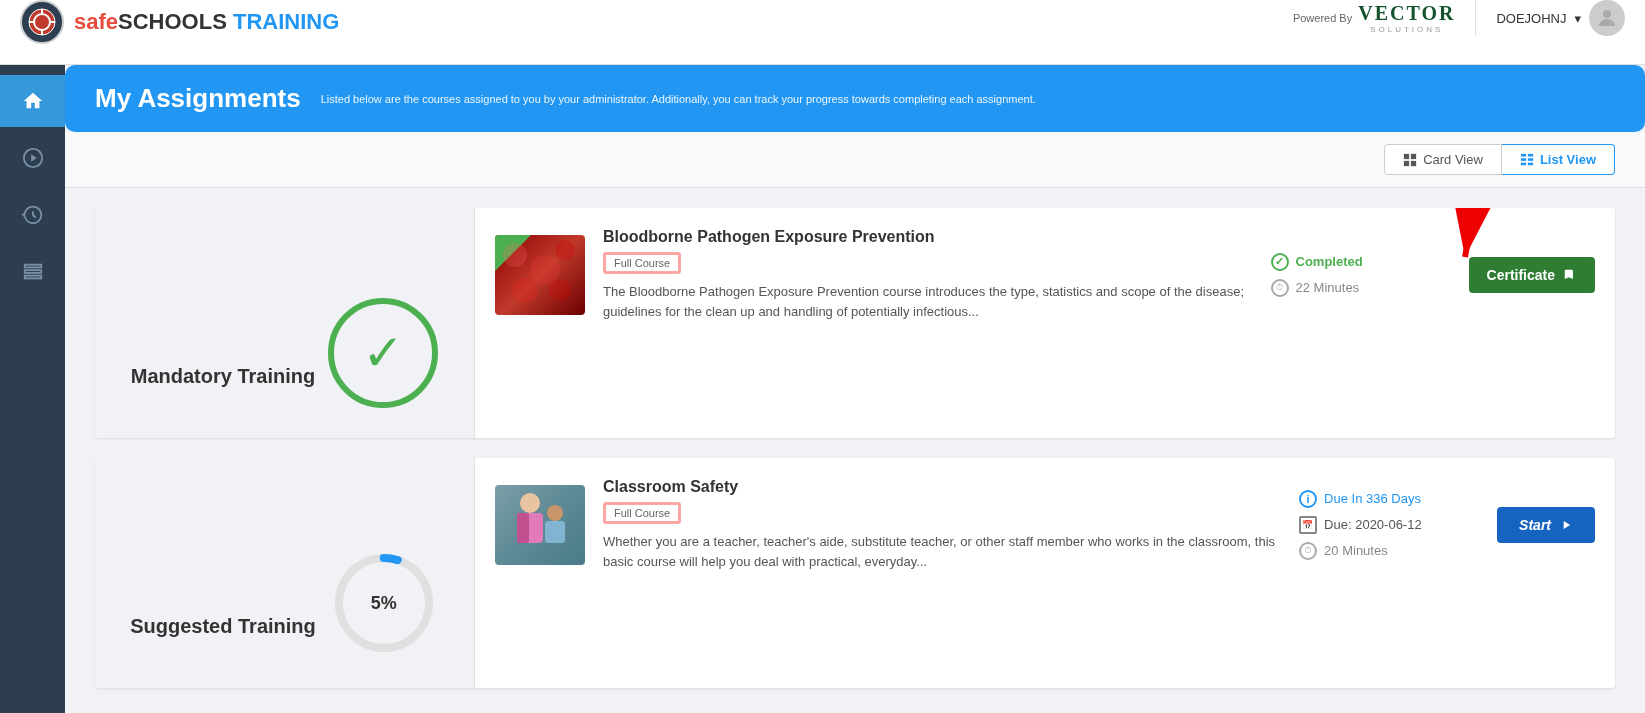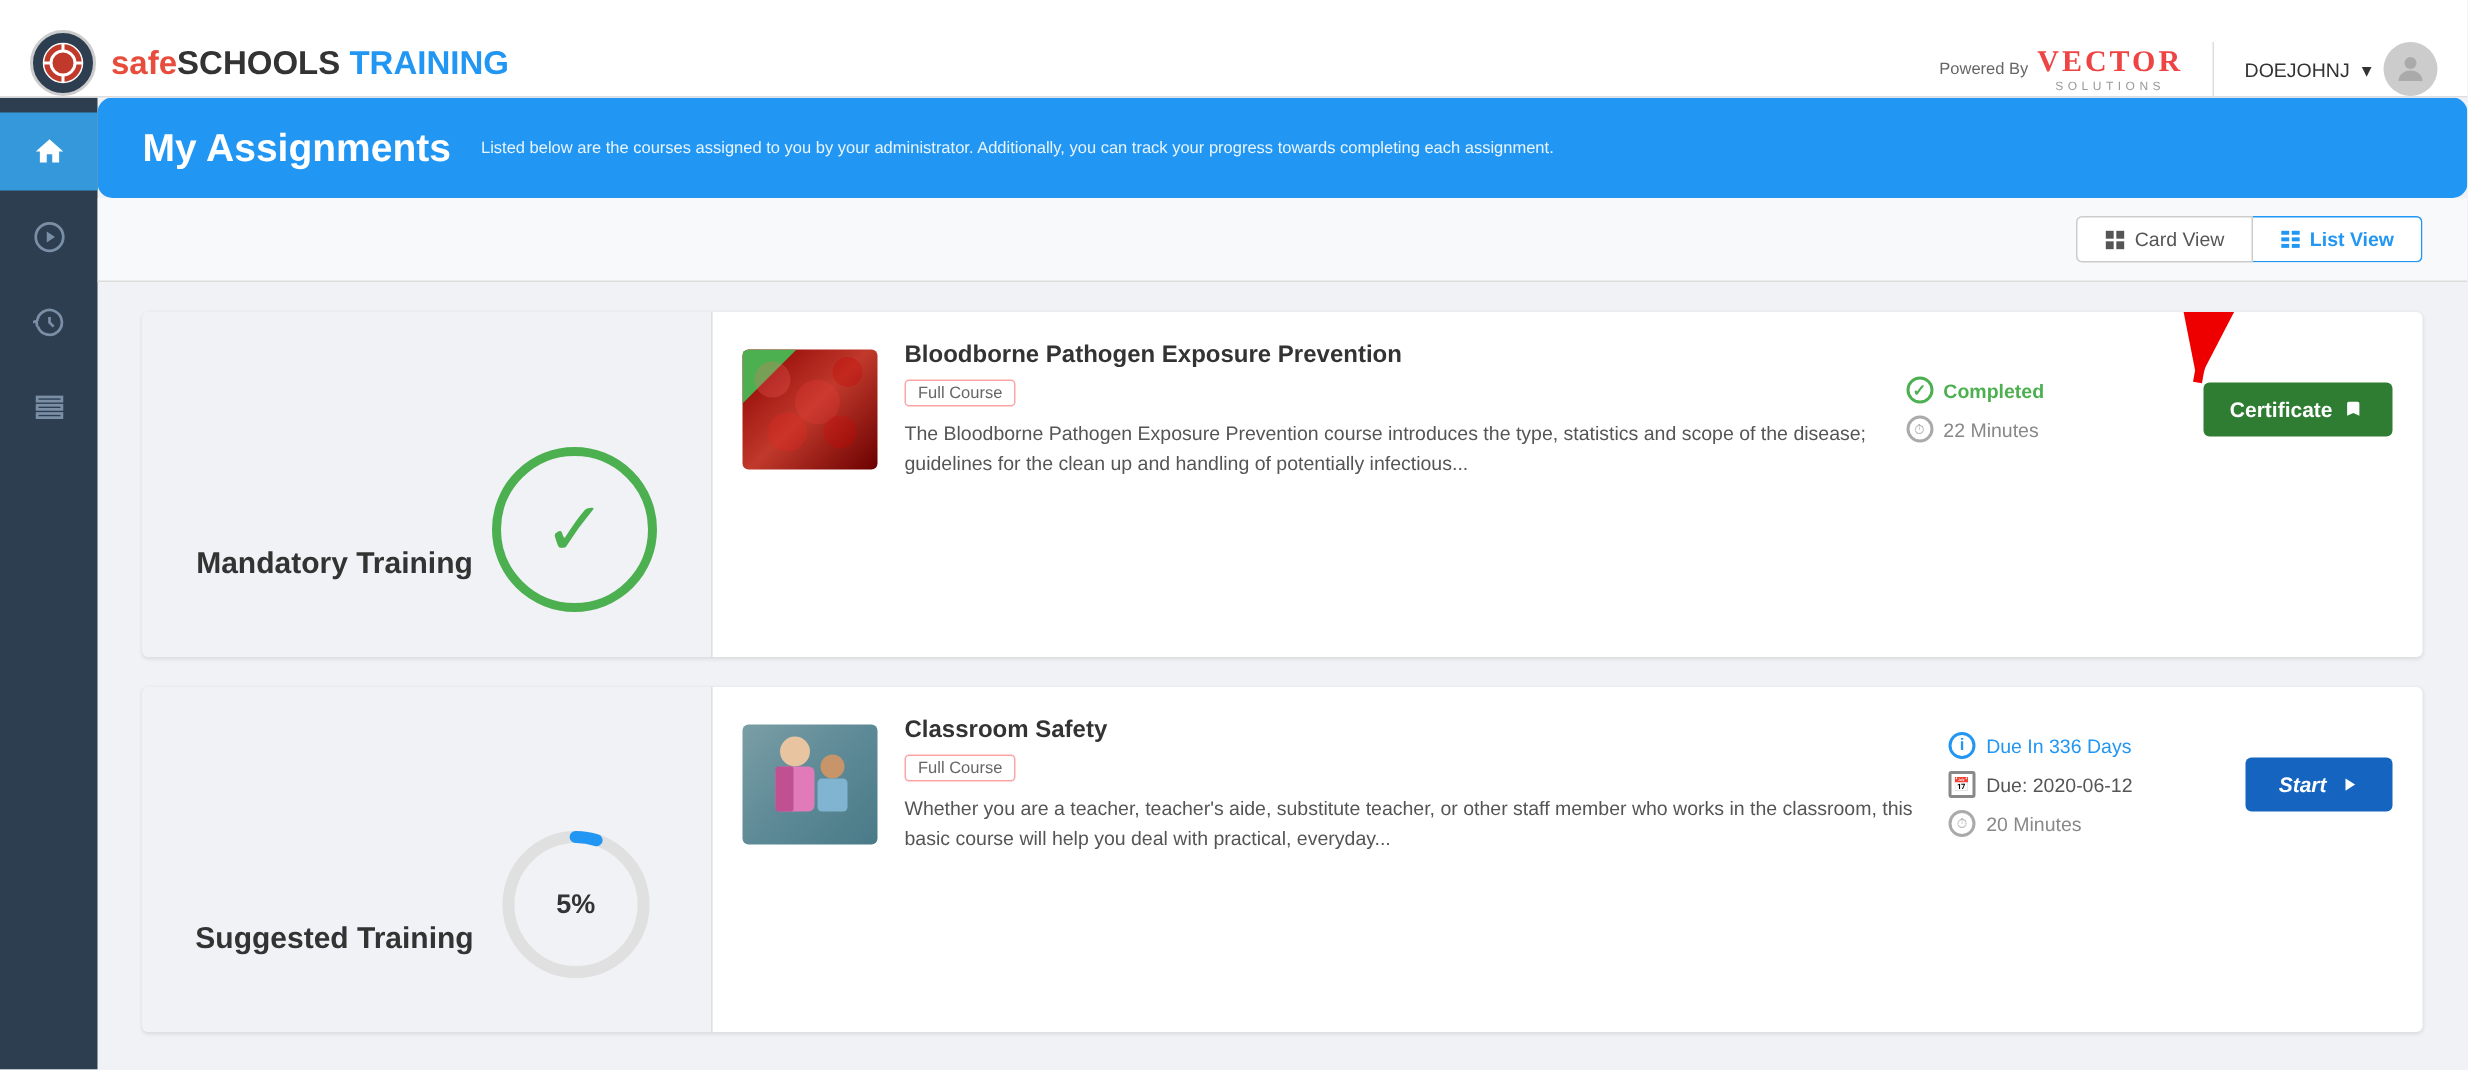--- a/index.html
+++ b/index.html
@@ -1,21 +1,21 @@
 <!DOCTYPE html>
 <html><head>
   <meta charset="utf-8">
   <style>
     * { box-sizing: border-box; margin: 0; padding: 0; }
     body { font-family: Arial, sans-serif; background: #f0f2f5; overflow-x: hidden; }
 
     
     .top-header {
       display: flex;
-      align-items: flex-end;
+      align-items: flex-start;
       justify-content: space-between;
       background: #fff;
       height: 65px;
       padding: 0 20px;
       border-bottom: 1px solid #ddd;
       position: relative;
       z-index: 10;
     }
     .logo-area {
       display: flex;
@@ -284,21 +284,21 @@
     .course-title {
       font-size: 16px;
       font-weight: bold;
       color: #333;
       margin-bottom: 6px;
     }
     .course-badge {
       display: inline-block;
       font-size: 11px;
       color: #666;
-      border: 1px solid #fca5a5;
+      border: 3px solid #fca5a5;
       border-radius: 3px;
       padding: 2px 8px;
       margin-bottom: 8px;
     }
     .course-desc {
       font-size: 13px;
       color: #555;
       line-height: 1.5;
     }
 
@@ -378,21 +378,21 @@
       align-items: center;
       gap: 8px;
       font-style: italic;
     }
 
     
     .vector-text {
       font-family: serif;
       font-size: 20px;
       font-weight: bold;
-      color: #ef4444;
+      color: #14532d;
       letter-spacing: 2px;
     }
     .vector-underline {
       font-size: 8px;
       color: #999;
       letter-spacing: 3px;
       display: block;
       text-align: center;
     }
   </style>

